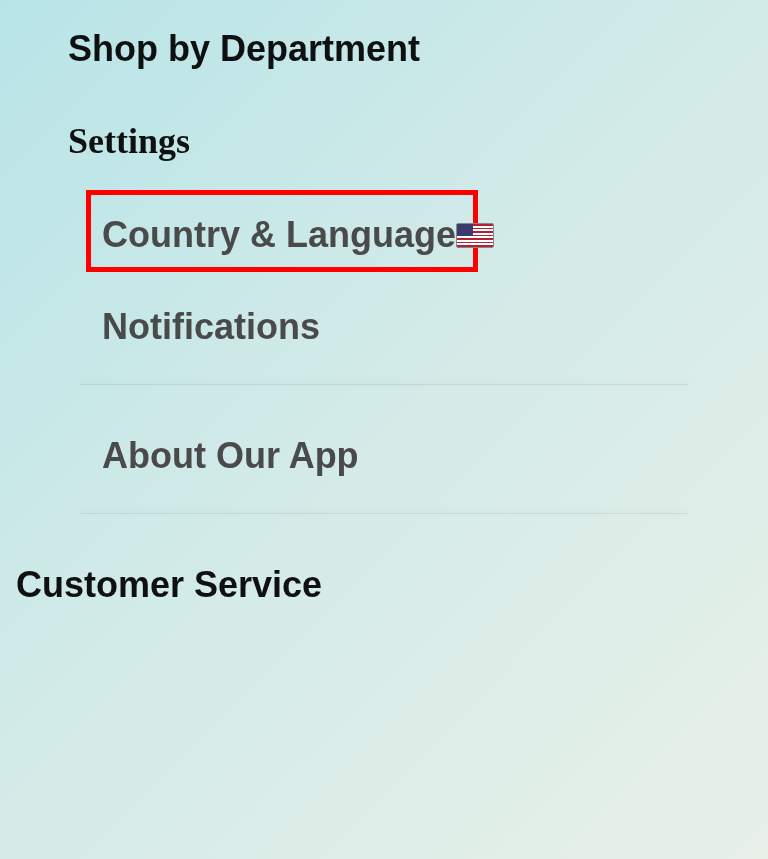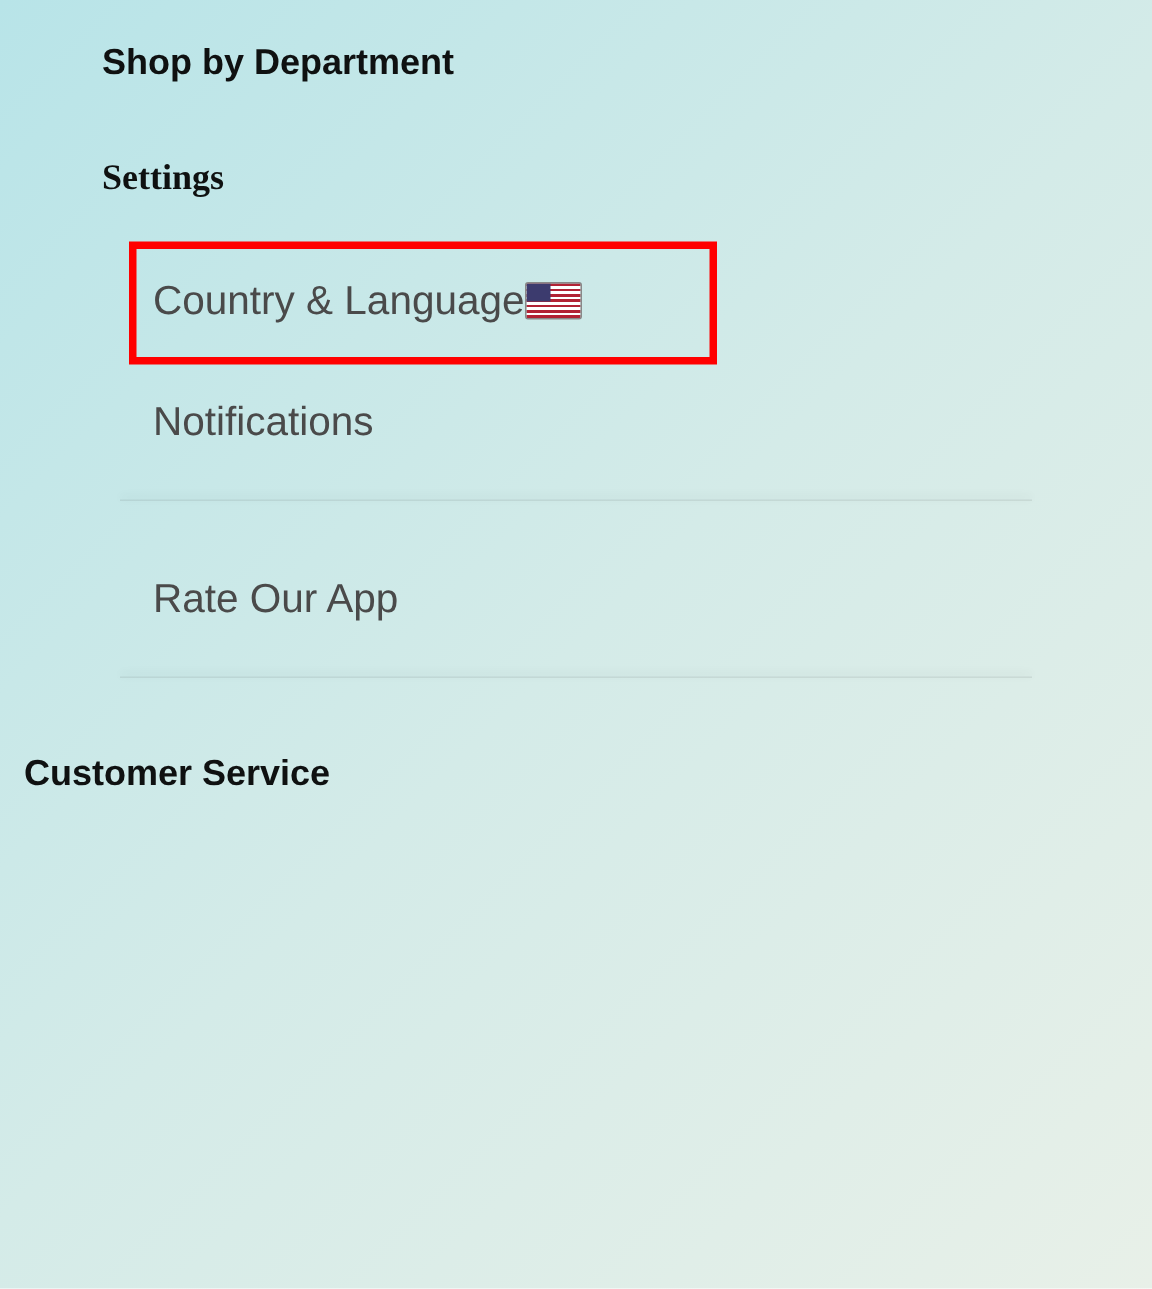--- a/index.html
+++ b/index.html
@@ -8,21 +8,21 @@
       box-sizing: border-box;
     }
     body {
       width: 768px;
       height: 859px;
       background: linear-gradient(135deg, #b8e4e8 0%, #d4ebe8 50%, #e8f0e8 100%);
       font-family: -apple-system, BlinkMacSystemFont, "Segoe UI", "Amazon Ember", Arial, sans-serif;
       overflow: hidden;
     }
     .section-header {
-      font-size: 24px;
+      font-size: 36px;
       font-weight: 700;
       color: #0f1111;
       padding: 20px 0 20px 68px;
     }
     .section-header.shop {
       padding-top: 28px;
       padding-bottom: 32px;
     }
     .section-header.settings {
       padding-top: 18px;
@@ -31,22 +31,22 @@
     }
     .section-header.customer {
       padding-top: 26px;
       padding-bottom: 0;
       padding-left: 16px;
     }
     .menu-group {
       position: relative;
     }
     .menu-item {
-      font-size: 27px;
-      font-weight: 400;
+      font-size: 36px;
+      font-weight: 700;
       color: #4a4a4a;
       padding: 26px 0 26px 102px;
       cursor: pointer;
       display: flex;
       align-items: center;
     }
     .highlight-box {
       position: absolute;
       border: 5px solid #ff0000;
       pointer-events: none;
@@ -112,21 +112,21 @@
     <span class="flag-icon"></span>
   </div>
 
   <div class="menu-item">
     <span>Notifications</span>
   </div>
 
   <div class="group-divider"></div>
 
   <div class="menu-item">
-    <span>Rate Our App</span>
+    <span>About Our App</span>
   </div>
 
 
   <div class="group-divider"></div>
 
 
 
 </div>
 
 <div class="section-header customer">

